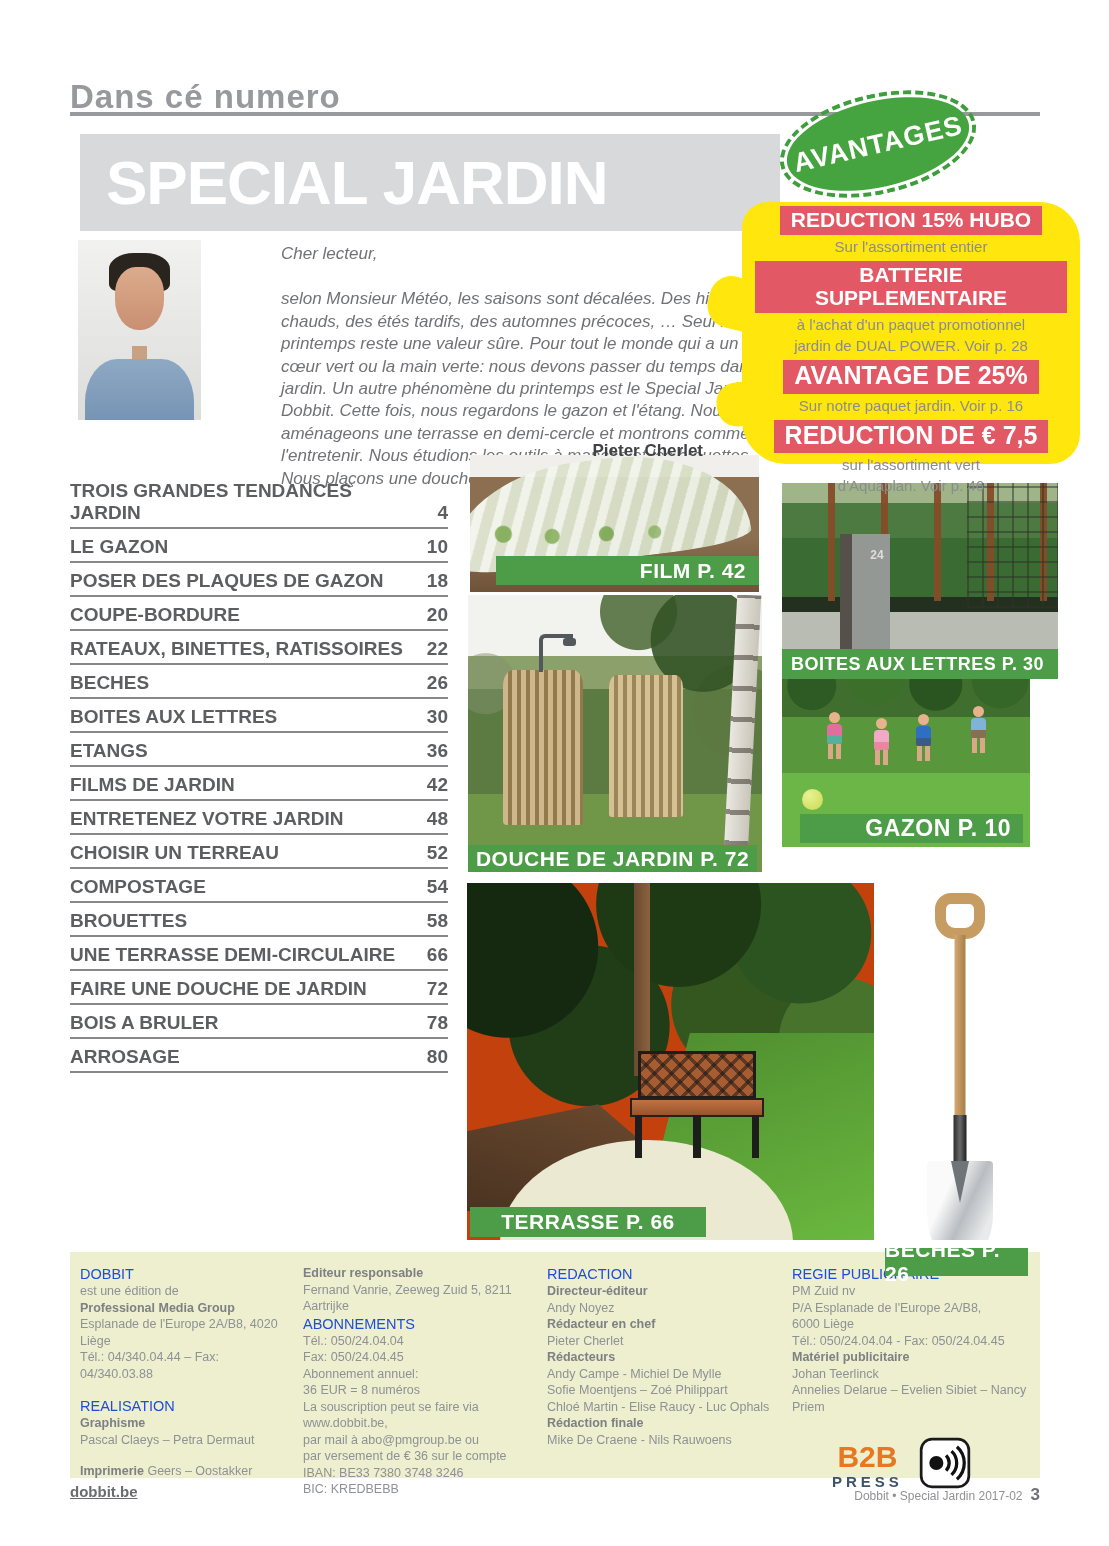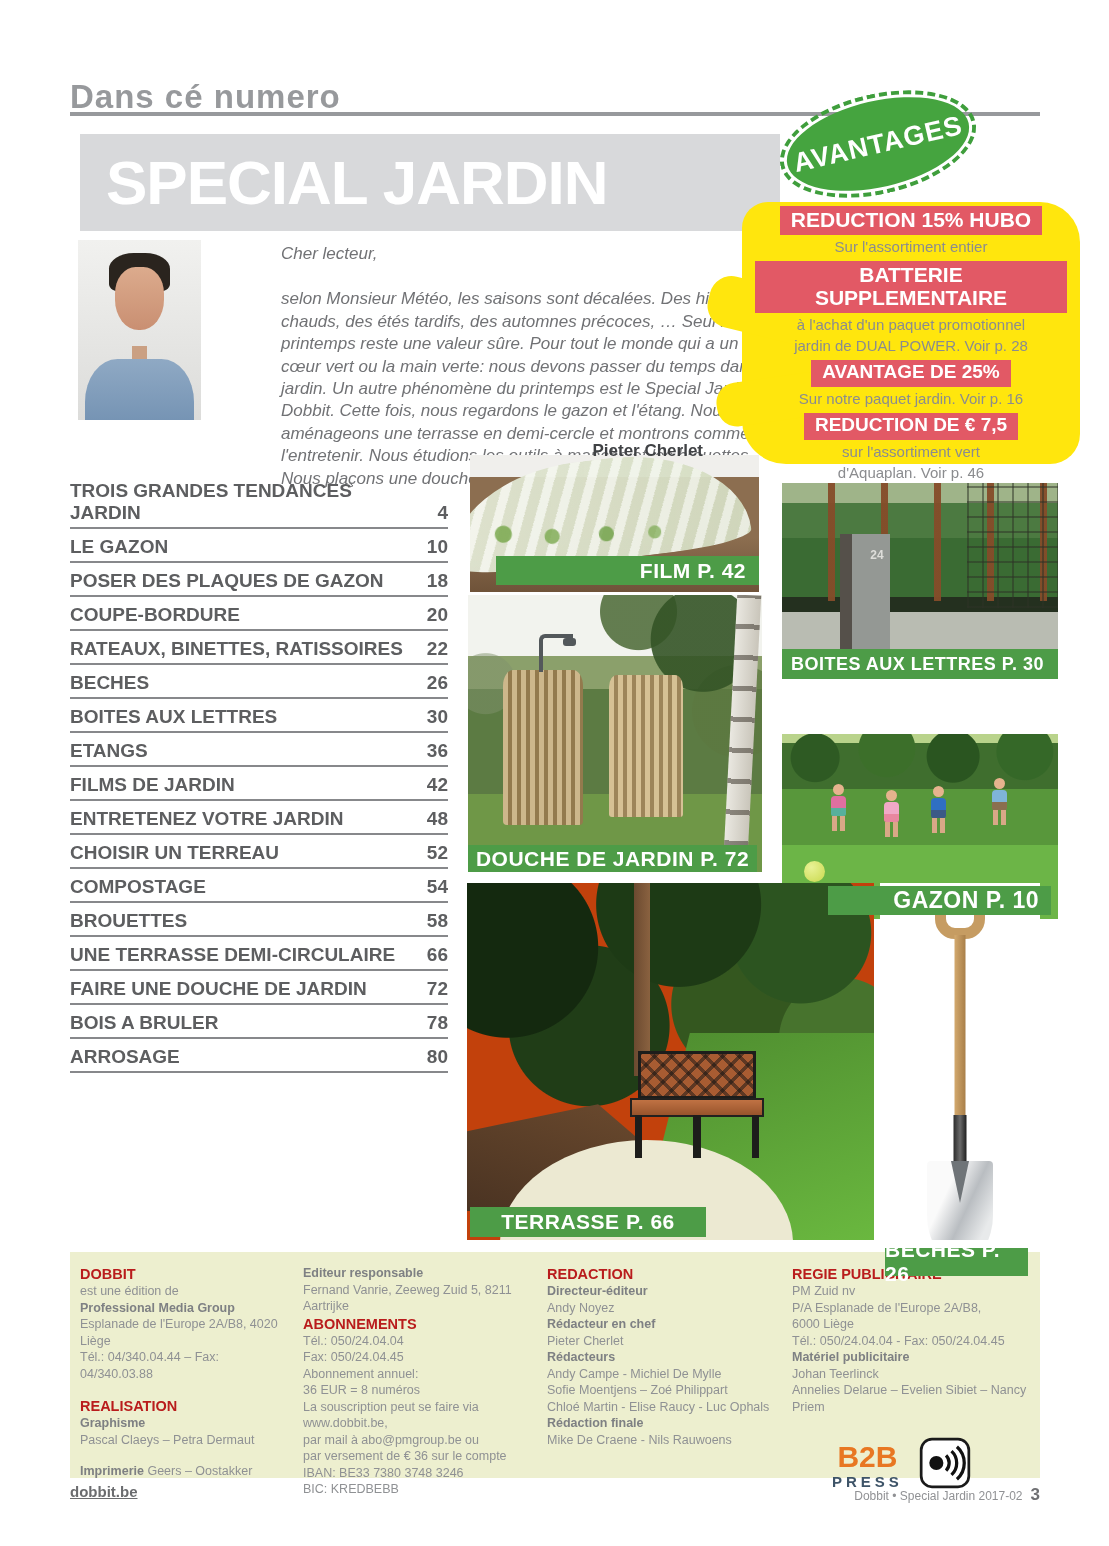--- a/index.html
+++ b/index.html
@@ -24,21 +24,21 @@
 
   .blob,.blob2,.blob3{position:absolute;background:#ffe60d;z-index:1;}
   .blob{left:742px;top:202px;width:338px;height:262px;border-radius:26px 40px 30px 44px;}
   .blob2{left:706px;top:296px;width:210px;height:52px;border-radius:22px;transform:rotate(14deg);}
   .blob3{left:716px;top:372px;width:190px;height:44px;border-radius:20px;transform:rotate(-8deg);}
 
   .promos{position:absolute;left:755px;top:206px;width:312px;text-align:center;z-index:7;}
   .promo{margin-bottom:5px;}
   .promo-banner{display:inline-block;background:#e25965;color:#fff;font-weight:bold;
                 font-size:21px;padding:2px 11px 4px;line-height:1.1;}
-  .promo-banner-lg{font-size:19px;text-align:right;}
+  .promo-banner-lg{font-size:25px;text-align:right;}
   .promo-sub{font-size:15px;line-height:19px;color:#8b8c8f;font-weight:500;margin-top:2px;}
 
   
   .portrait{position:absolute;left:78px;top:240px;width:123px;height:180px;overflow:hidden;
             background:linear-gradient(180deg,#f1f1ef,#dcdcda);}
   .portrait-hair{position:absolute;top:7%;left:25%;width:50%;height:22%;background:#2a241e;
                  border-radius:40% 40% 20% 20%;}
   .portrait-face{position:absolute;top:15%;left:30%;width:40%;height:35%;
                  background:linear-gradient(180deg,#dcab8d,#c98f72);border-radius:42% 42% 48% 48%;}
   .portrait-neck{position:absolute;bottom:32%;left:44%;width:12%;height:9%;background:#caa083;}
@@ -107,21 +107,21 @@
   .shower-arm{position:absolute;left:24%;top:14%;width:30px;height:34px;
       border-left:4px solid #53585b;border-top:4px solid #53585b;border-top-left-radius:6px;}
   .shower-head{position:absolute;left:calc(24% + 24px);top:calc(14% + 4px);width:13px;height:8px;
       background:#53585b;border-radius:3px;}
   .birch{position:absolute;right:3%;top:0;width:8%;height:100%;transform:rotate(3deg);
       background:repeating-linear-gradient(0deg, transparent 0 26px, rgba(62,56,46,.55) 26px 31px),
                  linear-gradient(90deg,#eae8e1,#c9c5ba);}
   .cap-douche{left:0;bottom:0;width:289px;height:27px;justify-content:center;}
 
   
-  .gazon{left:782px;top:734px;width:276px;height:185px;
+  .gazon{left:782px;top:662px;width:248px;height:185px;
       background:linear-gradient(180deg,#b9d38b 0 5%,#3f6e2e 5% 30%,#58973b 30% 60%,#6cb547 60% 100%);}
   .gazon-trees{position:absolute;top:0;left:0;right:0;height:40%;background:
       radial-gradient(circle at 12% 32%, #2e5a23 0 24px, transparent 25px),
       radial-gradient(circle at 38% 20%, #3c6f2a 0 28px, transparent 29px),
       radial-gradient(circle at 62% 30%, #2a5520 0 26px, transparent 27px),
       radial-gradient(circle at 88% 24%, #356828 0 28px, transparent 29px);}
   .kid{position:absolute;width:20px;}
   .kid-head{width:11px;height:11px;border-radius:50%;background:#e6b38e;margin:0 auto 1px;}
   .kid-body{width:15px;height:20px;margin:0 auto;border-radius:4px 4px 2px 2px;
       background:linear-gradient(180deg,var(--shirt) 0 62%,var(--pants) 62%);}
@@ -182,21 +182,21 @@
   .cap-beches-pos{position:absolute;left:885px;top:1248px;width:143px;height:28px;justify-content:center;}
 
   
   .colophon{position:absolute;left:70px;top:1252px;width:970px;height:226px;background:#edefcf;}
   .fcol{position:absolute;top:13px;font-size:12.5px;line-height:16.5px;color:#8f9194;}
   .fcol1{left:10px;width:212px;}
   .fcol2{left:233px;width:240px;}
   .fcol3{left:477px;width:238px;}
   .fcol4{left:722px;width:242px;}
   .fh{font-weight:bold;color:#7e8083;}
-  .fh-big{font-weight:bold;color:#b91c1c;font-size:14.5px;line-height:18px;}
+  .fh-big{font-weight:normal;color:#1d4ed8;font-size:14.5px;line-height:18px;}
   .fgap{height:15px;}
   .logos{display:flex;align-items:center;gap:16px;margin:22px 0 0 40px;}
   .b2b{text-align:center;line-height:1;}
   .b2b-mark{font-size:30px;font-weight:800;color:#e87722;letter-spacing:0px;}
   .b2b-press{font-size:15px;font-weight:bold;color:#3e5468;letter-spacing:4px;margin-top:2px;}
 
   
   .site-link{position:absolute;left:70px;top:1483px;font-size:15px;font-weight:bold;color:#6b6c6f;
       text-decoration:underline;}
   .issue-line{position:absolute;right:69px;top:1485px;display:flex;align-items:baseline;gap:8px;}

